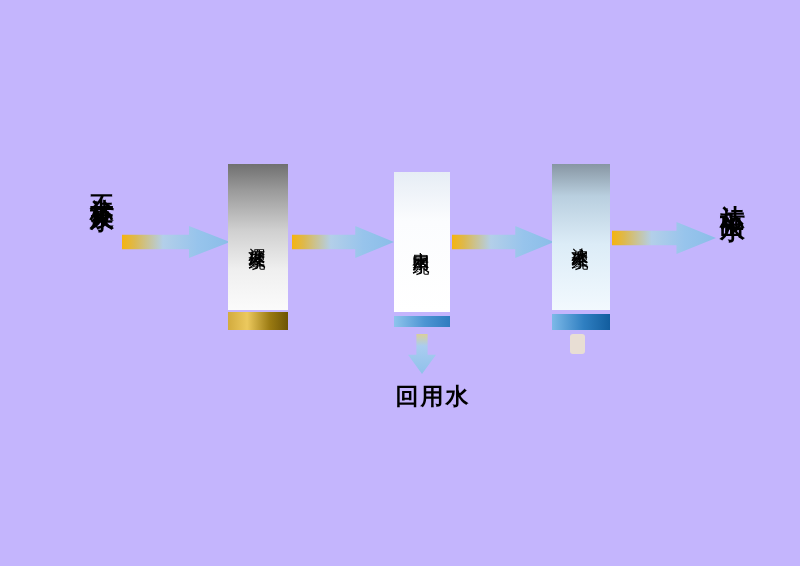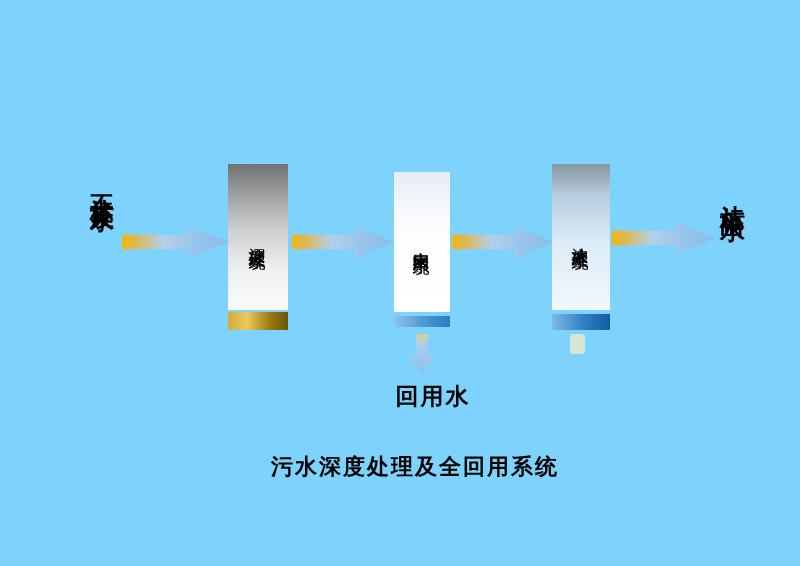--- a/index.html
+++ b/index.html
@@ -4,21 +4,21 @@
 <style>
   html, body {
     margin: 0;
     padding: 0;
     background: #ffffff;
   }
   .canvas {
     position: relative;
     width: 800px;
     height: 566px;
-    background: #7dd3fc;
+    background: #c4b5fd;
     overflow: hidden;
     font-family: "DejaVu Sans", "Liberation Sans", sans-serif;
     color: #000;
   }
 
   
   .vlabel {
     position: absolute;
     writing-mode: vertical-rl;
     text-orientation: upright;
@@ -148,15 +148,14 @@
   <div class="band band3"></div>
 
   <div class="arrow a4"></div>
 
   <div class="vlabel output">达标出水</div>
 
   <div class="down-arrow"></div>
   <div class="drip-mark"></div>
   <div class="reuse-label">回用水</div>
 
-  <div class="caption">污水深度处理及全回用系统</div>
 
 </div>
 
 </body></html>

